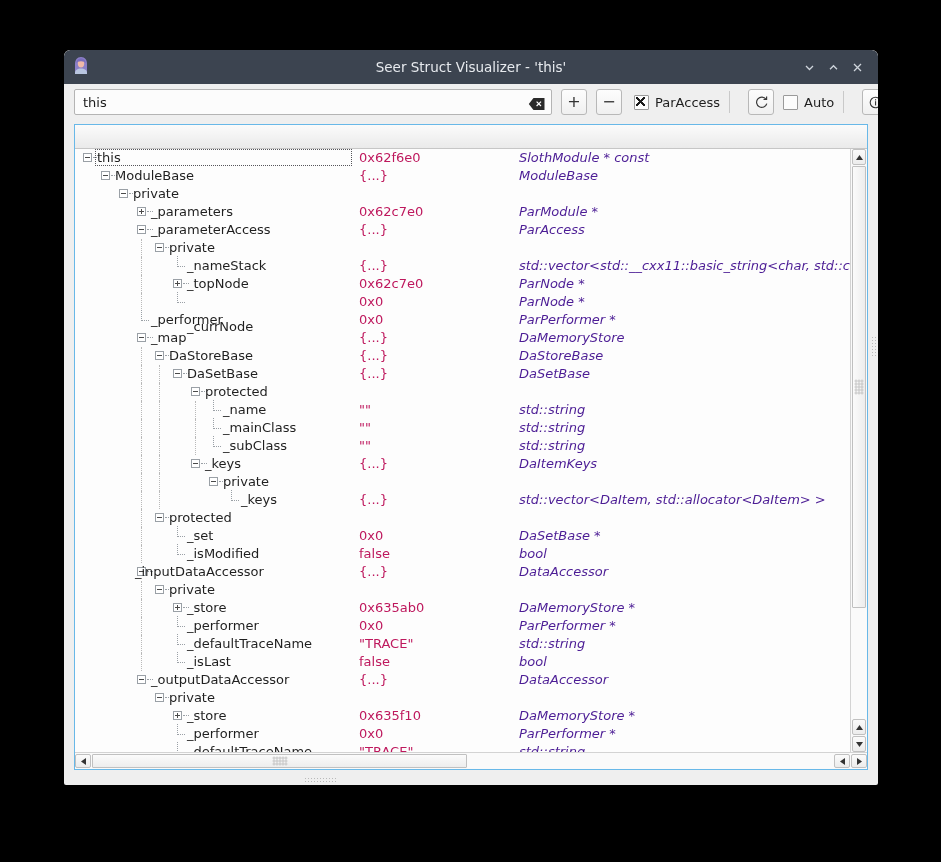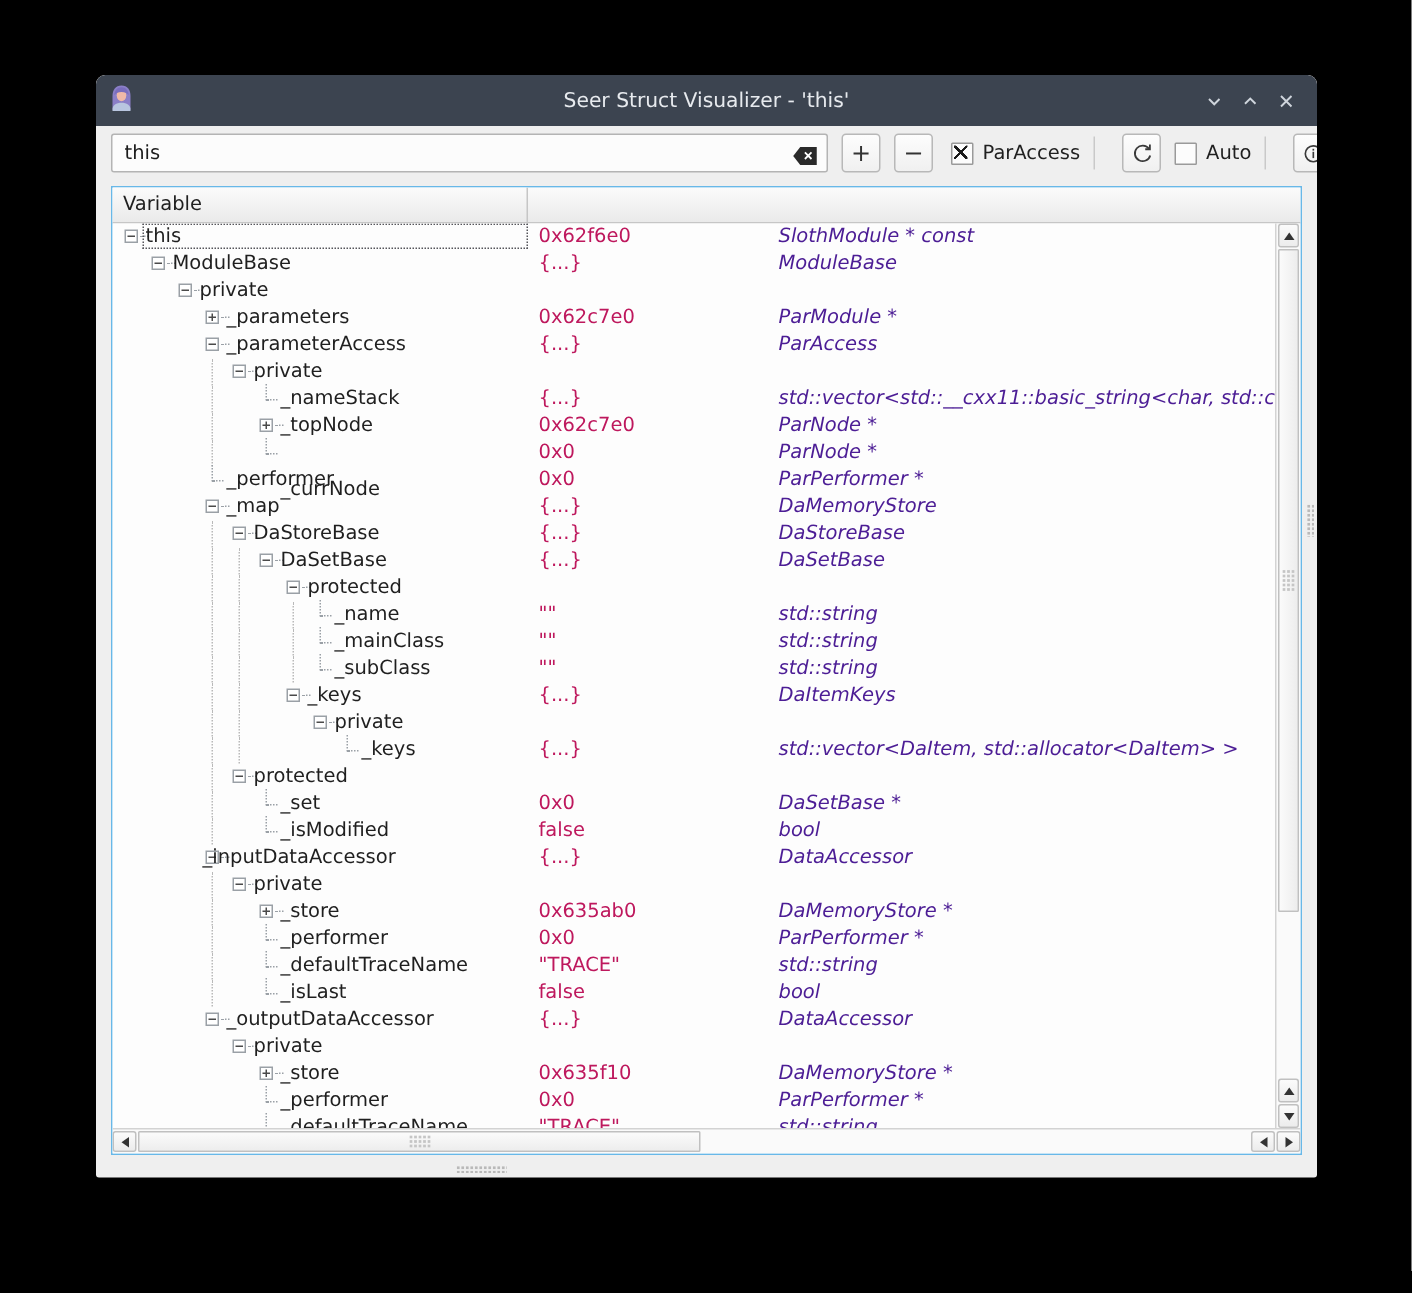--- a/index.html
+++ b/index.html
@@ -283,21 +283,20 @@
         <circle cx="7.5" cy="7.5" r="5.3" fill="none" stroke="#3a3a3a" stroke-width="1.1"></circle>
         <rect x="7" y="6.2" width="1.1" height="4.2" fill="#3a3a3a"></rect>
         <rect x="7" y="4.2" width="1.1" height="1.2" fill="#3a3a3a"></rect>
       </svg>
     </div>
   </div>
 
   <div id="tree-frame">
 
     <div id="headerrow">
-      <div class="hcell c0">Variable</div>
     </div>
 
     <div id="tree-body">
         <div class="row">
           <div class="exp" style="left: 8px;"></div>
           <div class="nub" style="left: 18px;"></div>
           <div class="cellname" style="left: 22px;">this</div>
           <div class="cellval">0x62f6e0</div>
           <div class="celltype">SlothModule * const</div>
           <div class="focusring" style="left: 20px; width: 257px;"></div>

